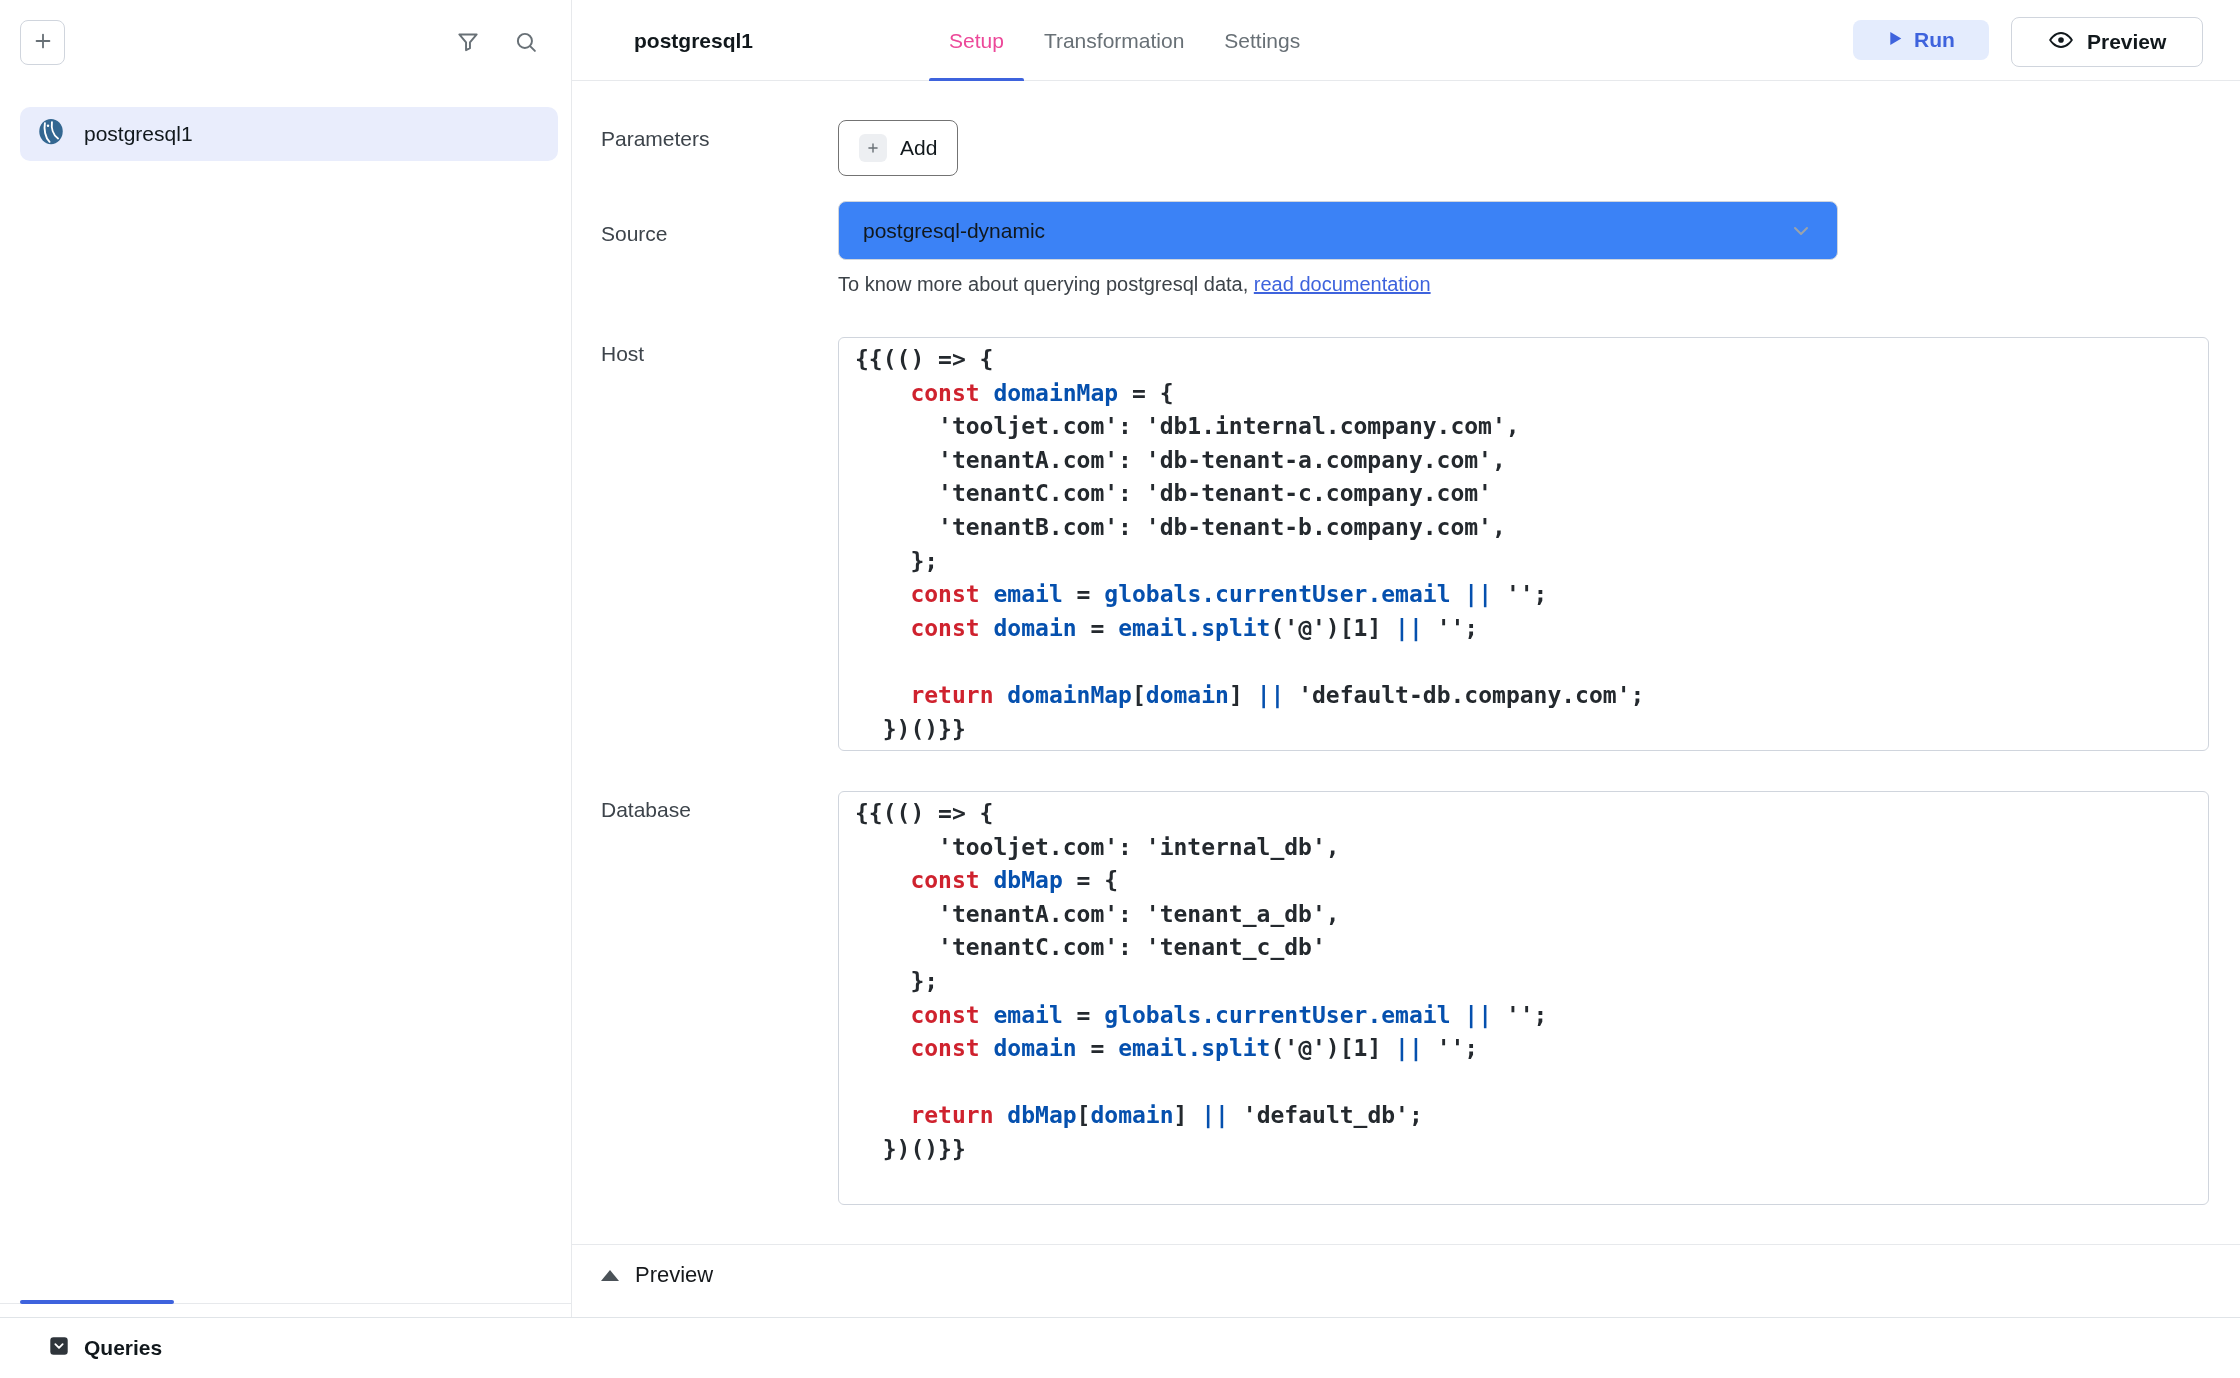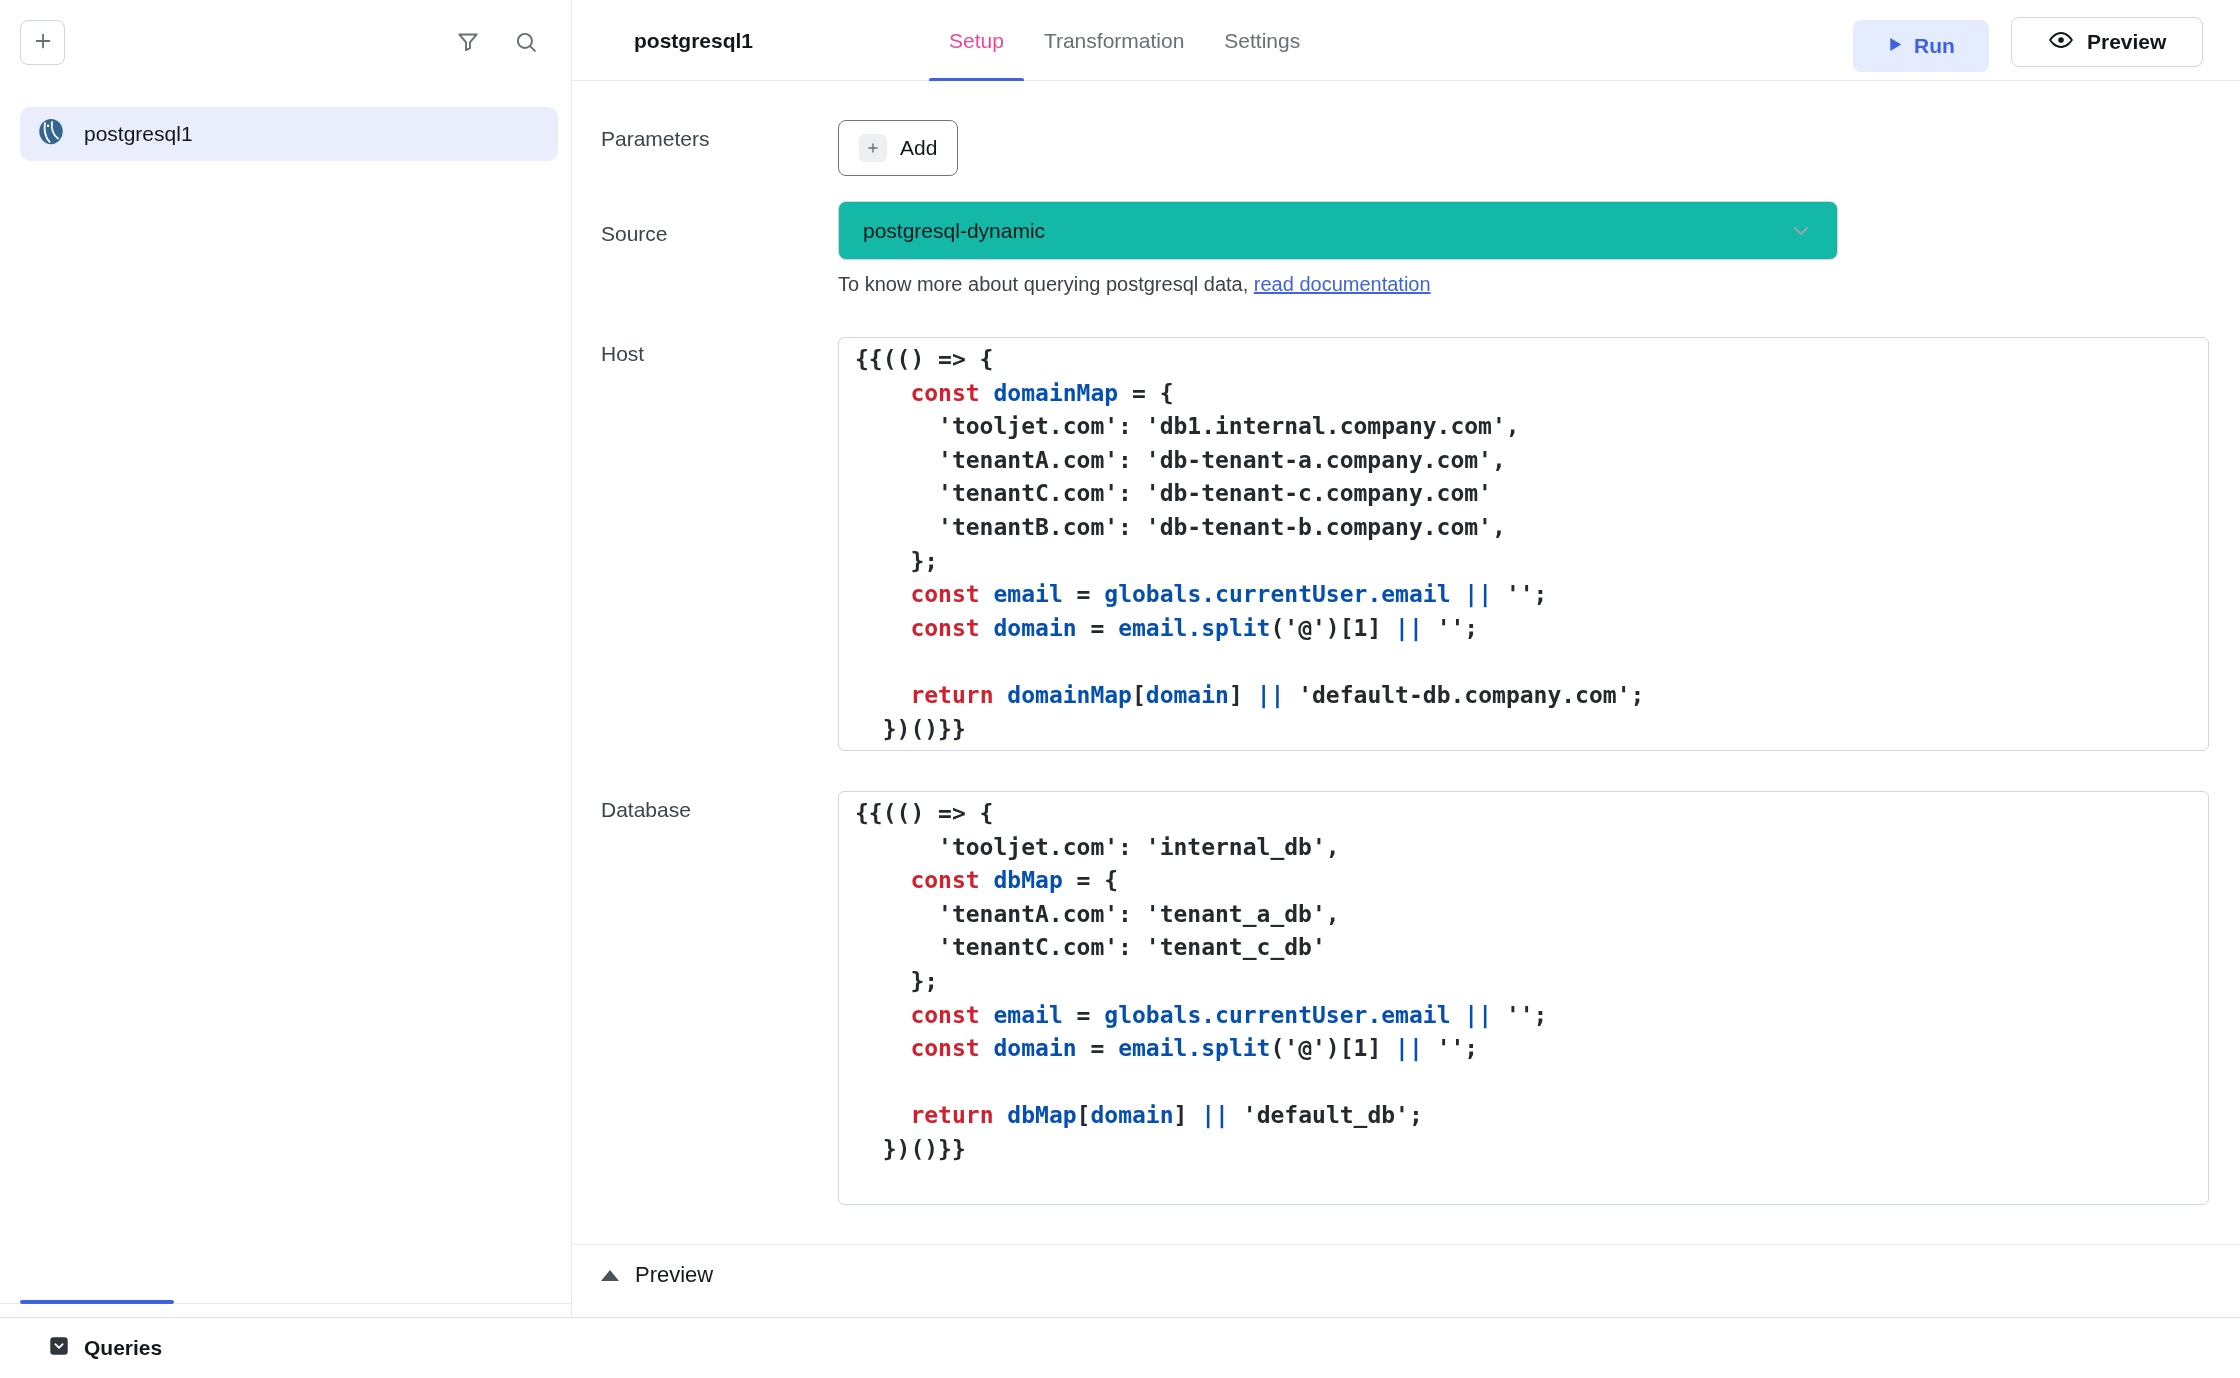--- a/index.html
+++ b/index.html
@@ -32,21 +32,21 @@
   .main-header { position:absolute; left:572px; top:0; width:1668px; height:81px;
     border-bottom:1px solid #e7e9ec; background:#fff; }
   .query-title { position:absolute; left:62px; top:0; height:81px; display:flex;
     align-items:center; font-size:21px; font-weight:600; color:#11181c; }
   .tabs { position:absolute; left:357px; top:0; height:81px; display:flex; }
   .tab { position:relative; padding:0 20px; display:flex; align-items:center;
     font-size:21px; color:#687076; font-weight:500; cursor:pointer; }
   .tab.active { color:#ec4899; font-weight:400; }
   .tab.active::after { content:""; position:absolute; left:0; right:0; bottom:-1px;
     height:4px; background:#3e63dd; border-radius:2px 2px 0 0; }
-  .run-btn { position:absolute; left:1281px; top:20px; height:52px; padding:0 34px;
+  .run-btn { position:absolute; left:1281px; top:20px; height:40px; padding:0 34px;
     display:flex; align-items:center; gap:11px; background:#e4ecfd; border:none;
     border-radius:8px; font-size:21px; font-weight:600; color:#3e63dd; cursor:pointer;
     font-family:"Liberation Sans",sans-serif; }
   .preview-btn { position:absolute; left:1439px; top:17px; height:50px; padding:0 36px;
     display:flex; align-items:center; gap:13px; background:#fff;
     border:1px solid #d0d5dd; border-radius:8px; font-size:21px; font-weight:600;
     color:#11181c; cursor:pointer; font-family:"Liberation Sans",sans-serif; }
   
   .main-content { position:absolute; left:572px; top:81px; width:1668px; height:1236px; background:#fff; }
   .field-label { position:absolute; left:29px; font-size:21px; font-weight:500; color:#3d444b; }
@@ -55,21 +55,21 @@
   .lbl-host { top:261px; }
   .lbl-database { top:717px; }
   .add-btn { position:absolute; left:266px; top:39px; height:56px; padding:0 20px;
     display:inline-flex; align-items:center; gap:13px; background:#fff;
     border:1px solid #737373; border-radius:8px; font-size:21px; color:#11181c;
     cursor:pointer; font-family:"Liberation Sans",sans-serif; }
   .add-plus { width:28px; height:28px; background:#edeff2; border-radius:6px;
     display:flex; align-items:center; justify-content:center; }
   .source-select { position:absolute; left:266px; top:120px; width:1000px; height:59px;
     border:1px solid #d0d5dd; border-radius:8px; display:flex; align-items:center;
-    padding:0 24px; font-size:21px; color:#11181c; cursor:pointer; background:#14b8a6; }
+    padding:0 24px; font-size:21px; color:#11181c; cursor:pointer; background:#3b82f6; }
   .select-chevron { margin-left:auto; display:flex; align-items:center; }
   .help-text { position:absolute; left:266px; top:192px; font-size:20px; color:#3c4248; }
   .help-link { color:#3e63dd; text-decoration:underline; cursor:pointer;margin-top:8px; }
   .code-box { position:absolute; left:266px; width:1371px; height:414px;
     border:1px solid #d0d5dd; border-radius:6px; background:#fff;
     padding:5px 0 5px 16px; overflow:hidden;
     font-family:"DejaVu Sans Mono", monospace; font-size:23px; font-weight:600; }
   .code-host { top:256px; }
   .code-database { top:710px; }
   .code-line { height:33.6px; line-height:33.6px; white-space:pre; }

